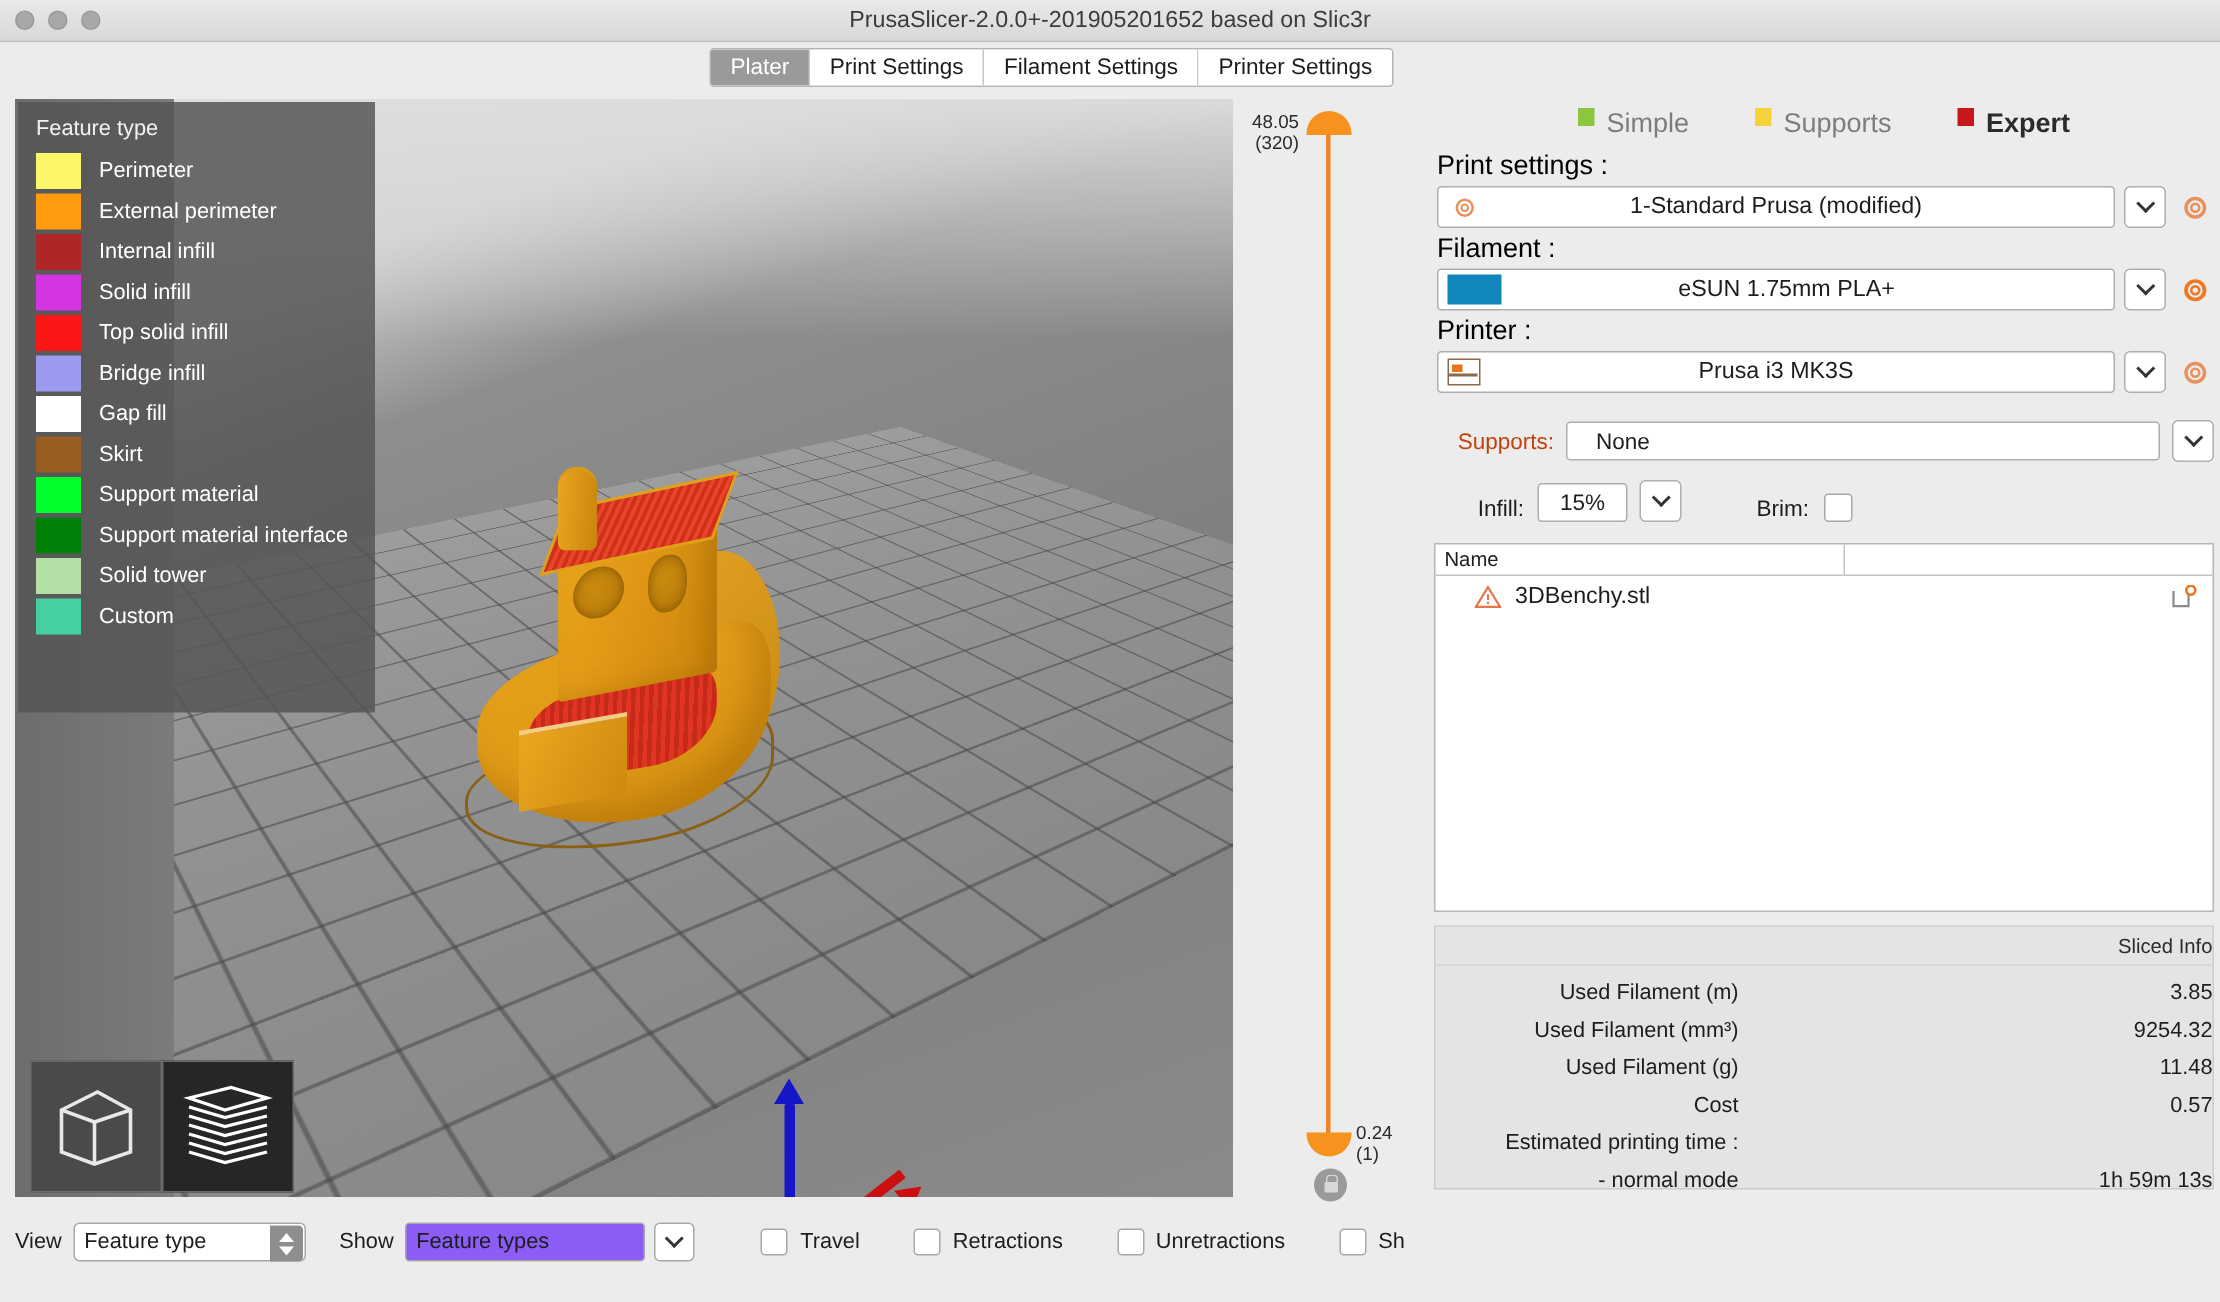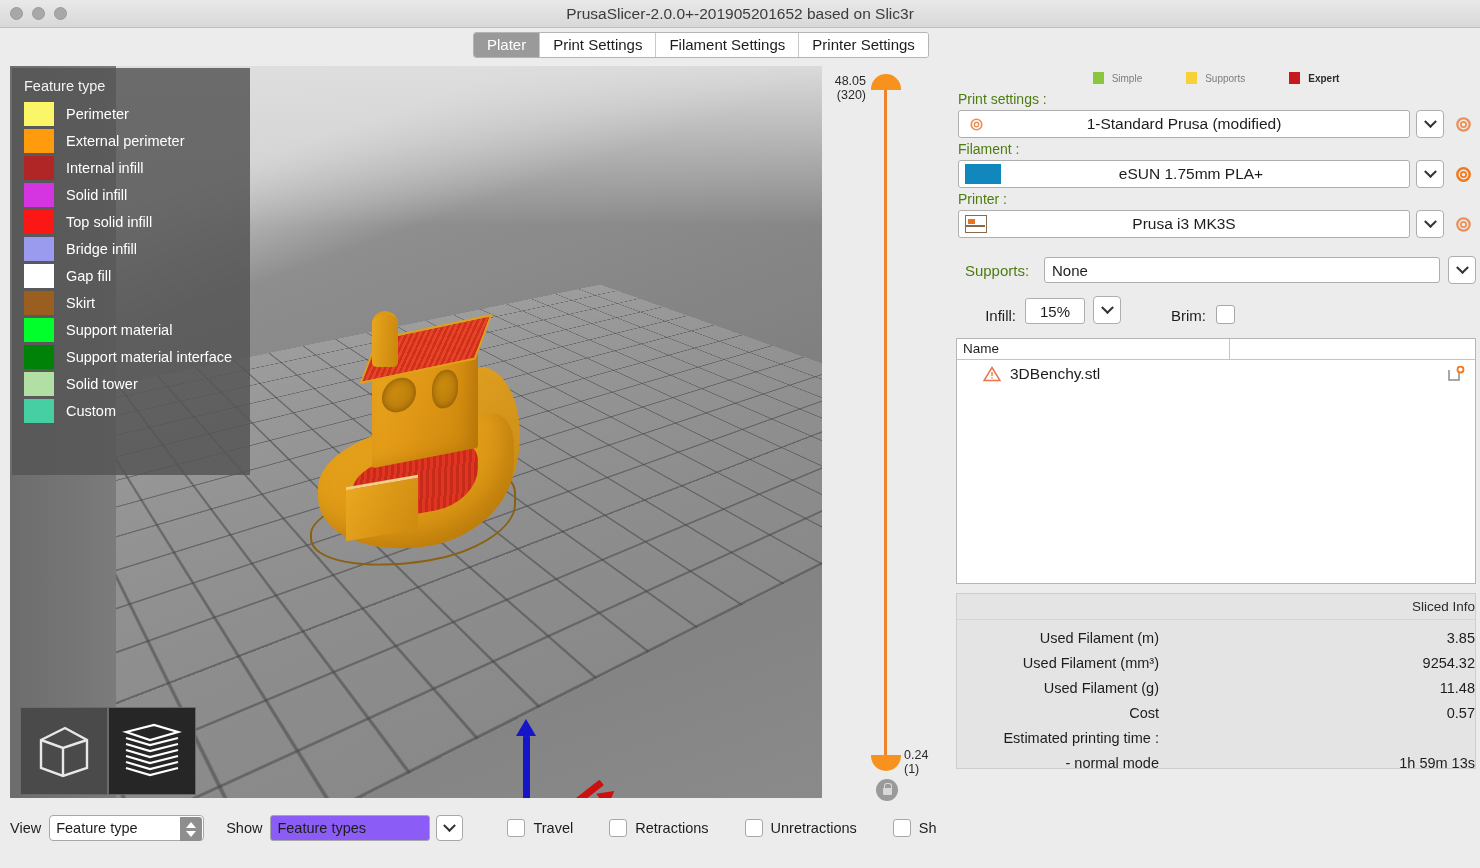--- a/index.html
+++ b/index.html
@@ -181,48 +181,48 @@
     border: 1.5px solid #d8d8d8; border-bottom: none; border-radius: 3px 3px 0 0;
   }
   .ls-label { position: absolute; font-size: 12.5px; color: #2b2b2b; line-height: 14px; text-align: right; }
   .ls-label-top { left: 0px; top: 8px; width: 40px; }
   .ls-label-bot { left: 78px; top: 682px; width: 44px; text-align: left; }
 
   
   .rightpanel { position: absolute; left: 952px; top: 66px; width: 528px; height: 740px; background: #ececec; }
 
   .modes { display: flex; justify-content: center; gap: 44px; padding: 6px 0 4px 0; }
-  .mode { display: flex; align-items: center; gap: 8px; font-size: 10px; color: #7d7d7d; }
+  .mode { display: flex; gap: 8px; font-size: 18px; color: #7d7d7d; }
   .mode.active { color: #2b2b2b; font-weight: bold; }
   .mode-sq { width: 11px; height: 12px; }
 
-  .field-label { font-size: 14px; color: #4d7c0f; margin: 3px 0 3px 6px; }
+  .field-label { font-size: 18px; color: #000000; margin: 3px 0 3px 6px; }
   .combo-row { display: flex; align-items: center; gap: 6px; padding: 0 4px 0 6px; }
   .combo {
     flex: 1; height: 28px; background: #fff; border: 1px solid #aeaeae; border-radius: 3px;
     display: flex; align-items: center; padding: 0 6px;
   }
   .combo-icon { width: 22px; height: 20px; flex: 0 0 auto; display: flex; align-items: center; justify-content: center; }
   .combo-text { flex: 1; text-align: center; font-size: 15.5px; color: #1d1d1d; padding-right: 22px; }
   .chevron-btn {
     width: 28px; height: 28px; background: #fff; border: 1px solid #aeaeae; border-radius: 4px;
     display: flex; align-items: center; justify-content: center; flex: 0 0 auto;
   }
   .chev { width: 9px; height: 9px; border-right: 2px solid #333; border-bottom: 2px solid #333; transform: rotate(45deg) translate(-2px,-2px); }
   .gear-btn { width: 26px; height: 28px; display: flex; align-items: center; justify-content: center; flex: 0 0 auto; }
 
   .swatch-blue { width: 36px; height: 20px; background: #1287bd; }
   .printer-ic { width: 22px; height: 18px; border: 1.5px solid #8a6a4a; background: #fff; position: relative; }
   .printer-ic::after { content:""; position:absolute; left:2px; top:3px; width:7px; height:5px; background:#e8741c; }
   .printer-ic::before { content:""; position:absolute; left:0px; top:9px; width:19px; height:1.5px; background:#8a6a4a; }
 
   .supports-row { display: flex; align-items: center; gap: 8px; margin: 18px 4px 0 6px; }
-  .supports-label { font-size: 15px; color: #4d7c0f; width: 78px; text-align: center; }
+  .supports-label { font-size: 15px; color: #c2410c; width: 78px; text-align: right; }
   .supports-box { flex: 1; height: 26px; background: #fff; border: 1px solid #aeaeae; border-radius: 3px;
-                  display: flex; align-items: center; padding: 0 7px; font-size: 15px; color: #1d1d1d; }
+                  display: flex; align-items: center; padding: 0 19px; font-size: 15px; color: #1d1d1d; }
 
   .infill-row { display: flex; align-items: flex-end; margin: 12px 4px 0 6px; }
   .infill-label { font-size: 15px; color: #1d1d1d; width: 58px; text-align: right; margin-right: 9px; }
   .infill-box { width: 60px; height: 26px; background: #fff; border: 1px solid #aeaeae; border-radius: 3px;
                 display: flex; align-items: center; justify-content: center; font-size: 15px; color: #1d1d1d; }
   .brim-label { font-size: 15px; color: #1d1d1d; margin-left: 50px; margin-right: 10px; }
   .brim-check { width: 19px; height: 19px; background: #fff; border: 1px solid #a8a8a8; border-radius: 3px; }
 
   .objlist { margin: 14px 4px 0 4px; background: #fff; border: 1px solid #b5b5b5; height: 246px; }
   .objlist-head { display: flex; height: 21px; border-bottom: 1px solid #c4c4c4; }

